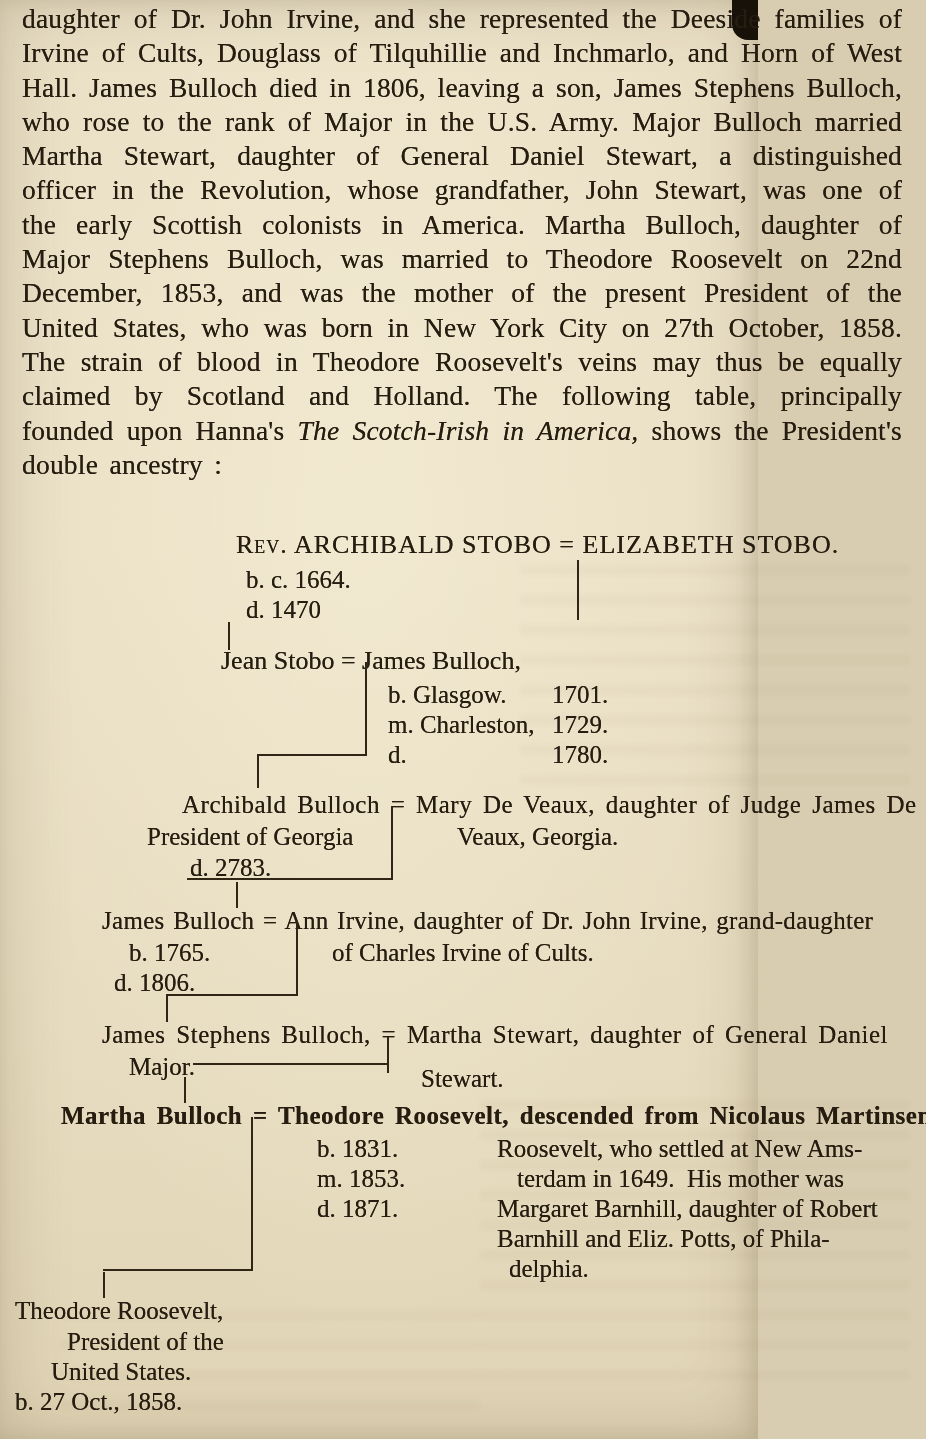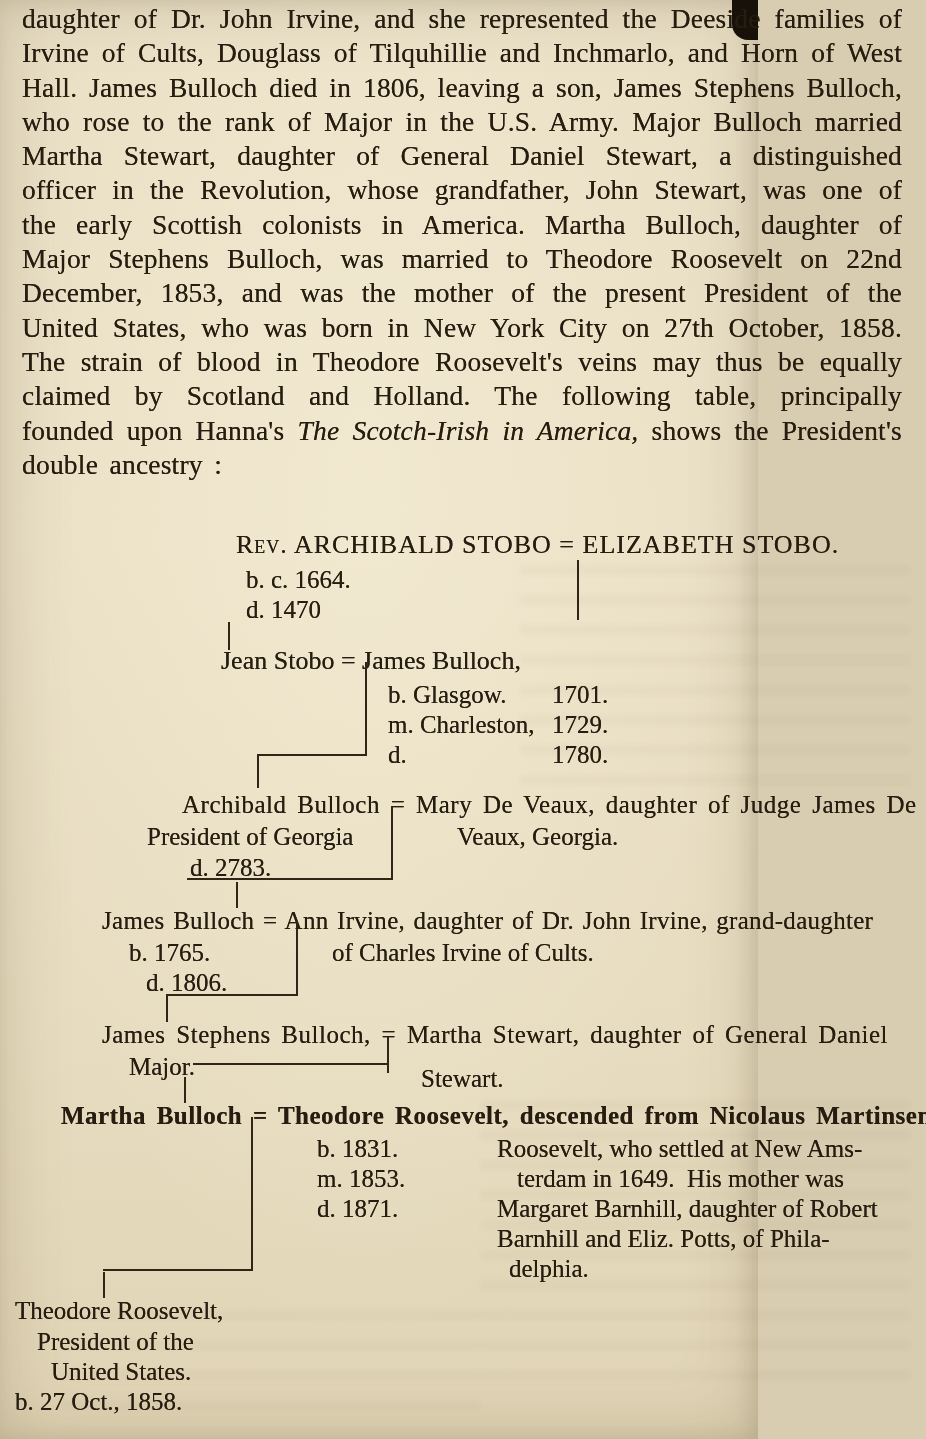--- a/index.html
+++ b/index.html
@@ -80,21 +80,21 @@
     <div class="vl" style="left:391px;top:806px;height:74px;"></div>
     <div class="t ink" style="left:457px;top:824px;">Veaux, Georgia.</div>
     <div class="t ink" style="left:190px;top:855px;">d. 2783.</div>
     <div class="hl" style="left:187px;top:878px;width:206px;"></div>
     <div class="vl" style="left:236px;top:882px;height:26px;"></div>
 
     <div class="t ink" style="left:102px;top:908px;letter-spacing:.3px;word-spacing:2px;">James Bulloch = Ann Irvine, daughter of Dr. John Irvine, grand-daughter</div>
     <div class="t ink" style="left:129px;top:940px;">b. 1765.</div>
     <div class="vl" style="left:296px;top:921px;height:74px;"></div>
     <div class="t ink" style="left:332px;top:940px;">of Charles Irvine of Cults.</div>
-    <div class="t ink" style="left:146px;top:970px;text-align:center;">d. 1806.</div>
+    <div class="t ink" style="left:114px;top:970px;text-align:center;">d. 1806.</div>
     <div class="hl" style="left:166px;top:994px;width:132px;"></div>
     <div class="vl" style="left:166px;top:996px;height:26px;"></div>
 
     <div class="t ink stretch" style="left:102px;top:1022px;">James Stephens Bulloch, = Martha Stewart, daughter of General Daniel</div>
     <div class="t ink" style="left:129px;top:1054px;">Major.</div>
     <div class="hl" style="left:193px;top:1063px;width:194px;"></div>
     <div class="vl" style="left:387px;top:1037px;height:36px;"></div>
     <div class="t ink" style="left:421px;top:1054px;margin-top:12px;">Stewart.</div>
     <div class="vl" style="left:184px;top:1077px;height:26px;"></div>
 
@@ -105,20 +105,20 @@
     <div class="t ink" style="left:317px;top:1196px;">d. 1871.</div>
     <div class="t ink" style="left:497px;top:1136px;">Roosevelt, who settled at New Ams-</div>
     <div class="t ink" style="left:497px;top:1166px;margin-left:20px;">terdam in 1649.  His mother was</div>
     <div class="t ink" style="left:497px;top:1196px;">Margaret Barnhill, daughter of Robert</div>
     <div class="t ink" style="left:497px;top:1226px;">Barnhill and Eliz. Potts, of Phila-</div>
     <div class="t ink" style="left:497px;top:1256px;margin-left:12px;">delphia.</div>
     <div class="hl" style="left:103px;top:1269px;width:150px;"></div>
     <div class="vl" style="left:103px;top:1272px;height:26px;"></div>
 
     <div class="t ink" style="left:15px;top:1298px;">Theodore Roosevelt,</div>
-    <div class="t ink" style="left:37px;top:1329px;">President of the</div>
+    <div class="t ink" style="left:67px;top:1329px;">President of the</div>
     <div class="t ink" style="left:51px;top:1359px;">United States.</div>
     <div class="t ink" style="left:15px;top:1389px;">b. 27 Oct., 1858.</div>
 
   </div>
 
 
 </div>
 
 </body></html>

